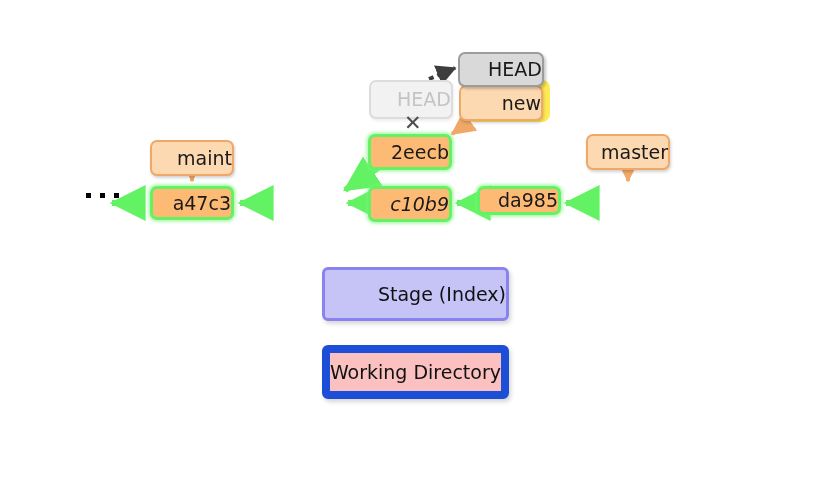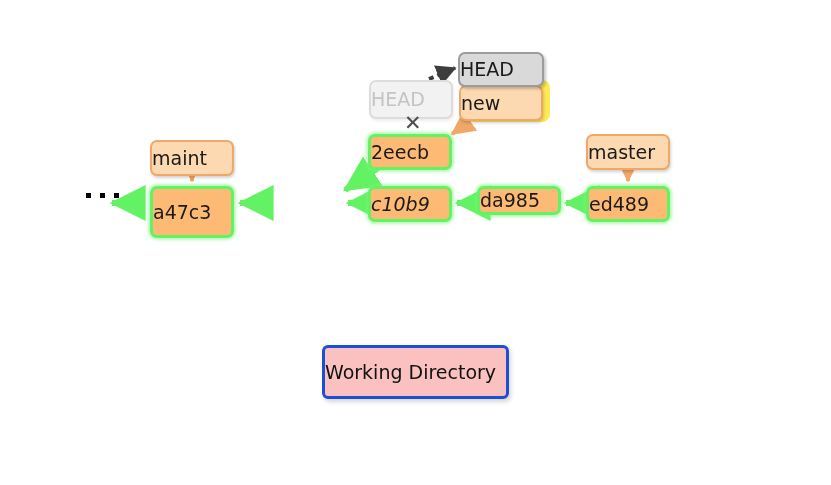--- a/index.html
+++ b/index.html
@@ -28,21 +28,21 @@
     color: #000000;
     white-space: pre;
   }
 
   
   .box {
     position: absolute;
     box-sizing: border-box;
     display: flex;
     align-items: center;
-    justify-content: flex-start;
+    justify-content: flex-end;
     border-radius: 7px;
     font-size: 19px;
     line-height: 1;
     white-space: nowrap;
   }
 
   
   .commit {
     background: #fdba74;
     border: 3px solid #63f263;
@@ -86,21 +86,21 @@
   .stage {
     background: #c6c4f7;
     border: 3px solid #8983f0;
     color: #111111;
     border-radius: 6px;
     font-size: 19px;
     box-shadow: 2px 3px 4px rgba(0,0,0,0.16);
   }
   .working {
     background: #fbc0c0;
-    border: 3px solid #1d4ed8;
+    border: 8px solid #1d4ed8;
     color: #111111;
     border-radius: 6px;
     font-size: 19px;
     box-shadow: 2px 3px 4px rgba(0,0,0,0.16);
   }
 
   
   .dots {
     position: absolute;
     left: 86px;
@@ -166,36 +166,33 @@
       <line x1="589" y1="203" x2="566" y2="203" stroke="#63f263" stroke-width="6" marker-end="url(#ah-green)"></line>
     </g>
 
     <g>
       <line x1="378" y1="168" x2="345" y2="190" stroke="#63f263" stroke-width="6" marker-end="url(#ah-green)"></line>
     </g>
   </svg>
 
   <div class="highlight" style="left:466px; top:80px; width:84px; height:42px;"></div>
 
-  <div class="box commit" style="left:150px; top:186px; width:84px; height:52px;">
+  <div class="box commit" style="left:150px; top:186px; width:84px; height:34px;">
     <span>a47c3</span>
   </div>
 
 
   <div class="box commit" style="left:368px; top:186px; width:84px; height:36px;font-style:italic;">
     <span>c10b9</span>
   </div>
 
   <div class="box commit" style="left:477px; top:186px; width:84px; height:29px;">
     <span>da985</span>
   </div>
 
-  <div class="box commit" style="left:586px; top:186px; width:84px; height:36px;">
-    <span>ed489</span>
-  </div>
 
   <div class="box commit" style="left:368px; top:134px; width:84px; height:36px;">
     <span>2eecb</span>
   </div>
 
   <div class="box branch" style="left:150px; top:140px; width:84px; height:36px;">
     <span>maint</span>
   </div>
 
   <div class="box branch" style="left:586px; top:134px; width:84px; height:36px;">
@@ -234,18 +231,21 @@
 
     <g>
       <line x1="470" y1="121" x2="452" y2="134" stroke="#f0a868" stroke-width="4" marker-end="url(#ah-orange)"></line>
     </g>
 
     <g>
       <line x1="429" y1="79" x2="455" y2="68" stroke="#3d3d3d" stroke-width="4" stroke-dasharray="5,4" marker-end="url(#ah-dash)"></line>
     </g>
   </svg>
 
+  <div class="box stage" style="left:322px; top:267px; width:187px; height:54px;">
+    <span>Stage (Index)</span>
+  </div>
 
   <div class="box working" style="left:322px; top:345px; width:187px; height:54px;">
     <span>Working Directory</span>
   </div>
 
 </div>
 
 </body></html>

